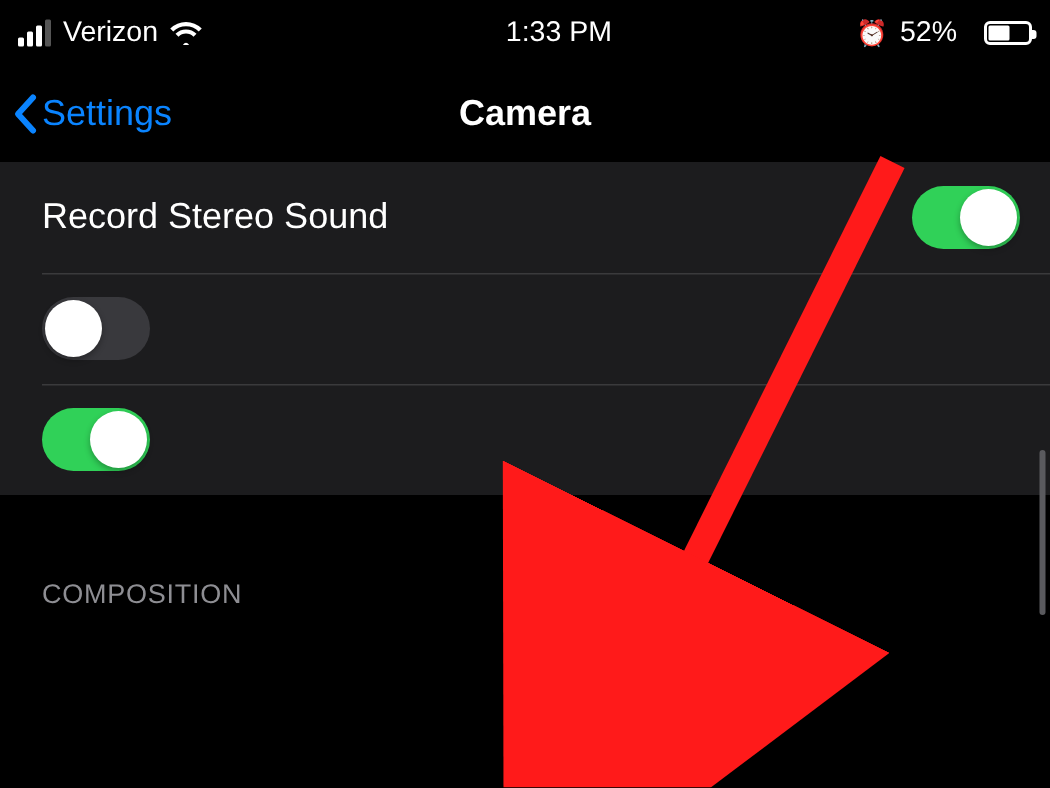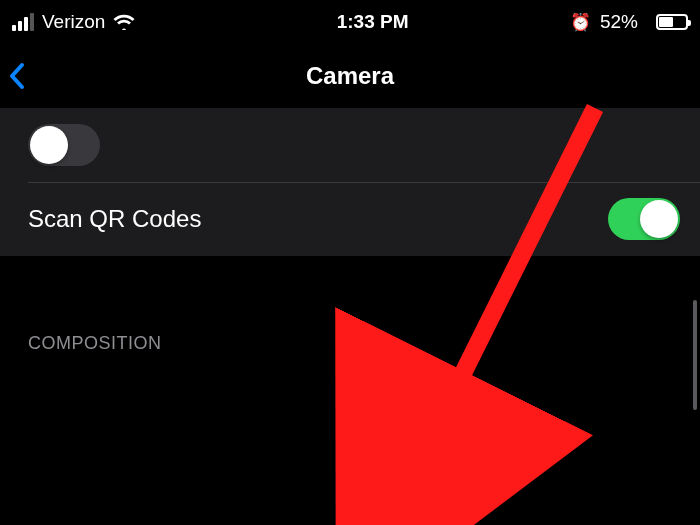--- a/index.html
+++ b/index.html
@@ -13,21 +13,21 @@
     .status-bar {
       height: 44px;
       display: flex;
       align-items: center;
       justify-content: space-between;
       padding: 0 12px;
       font-size: 19px;
       font-weight: 500;
     }
     .status-left, .status-right { display: flex; align-items: center; gap: 8px; }
-    .status-center { font-weight: 700; margin-left: 39px; }
+    .status-center { font-weight: 400; margin-left: 39px; }
     .signal-bars { display: flex; align-items: flex-end; gap: 2px; }
     .signal-bars span { width: 4px; background: #fff; border-radius: 1px; }
     .signal-bars span:nth-child(1){ height: 6px; }
     .signal-bars span:nth-child(2){ height: 10px; }
     .signal-bars span:nth-child(3){ height: 14px; }
     .signal-bars span:nth-child(4){ height: 18px; background:#555; }
     .wifi-icon svg { display:block; }
     .battery-wrap { display:flex; align-items:center; gap:18px; }
     .battery { width: 32px; height: 16px; border: 2px solid #fff; border-radius: 4px; position: relative; padding:1px; }
     .battery::after { content:''; position:absolute; right:-5px; top:4px; width:3px; height:6px; background:#fff; border-radius:0 2px 2px 0; }
@@ -91,21 +91,20 @@
     .disclosure svg { display:block; }
 
     .section-gap { height: 56px; background: #000; }
     .section-header {
       background: #000;
       color: #8e8e93;
       font-size: 18px;
       letter-spacing: 0.5px;
       padding: 0 28px 14px;
       text-transform: uppercase;
-      margin-top: 21px;
     }
 
     .scrollbar {
       position: absolute;
       right: 3px;
       top: 300px;
       width: 4px;
       height: 110px;
       background: #5a5a5e;
       border-radius: 2px;
@@ -146,36 +145,42 @@
   </div>
 </div>
 
 <div class="nav-bar">
   <div class="back-button">
     <span class="back-chevron">
       <svg width="18" height="28" viewBox="0 0 18 28">
           <polyline points="14,3 4,14 14,25" fill="none" stroke="#0a84ff" stroke-width="4" stroke-linecap="round" stroke-linejoin="round"></polyline>
         </svg>
     </span>
+    <span>Settings</span>
   </div>
   <div class="nav-title">Camera</div>
 </div>
 
 <div class="list">
 
+  <div class="row">
+    <span class="row-label">Record Stereo Sound</span>
+    <div class="toggle on">
+        <div class="toggle-knob"></div>
+      </div>
+  </div>
 
 
   <div class="row">
     <div class="toggle off">
         <div class="toggle-knob"></div>
       </div>
   </div>
 
   <div class="row">
-    <span class="row-label">Scan QR Codes</span>
     <div class="toggle on">
         <div class="toggle-knob"></div>
       </div>
   </div>
 
 </div>
 
 <div class="section-gap"></div>
 <div class="section-header">COMPOSITION</div>
 

